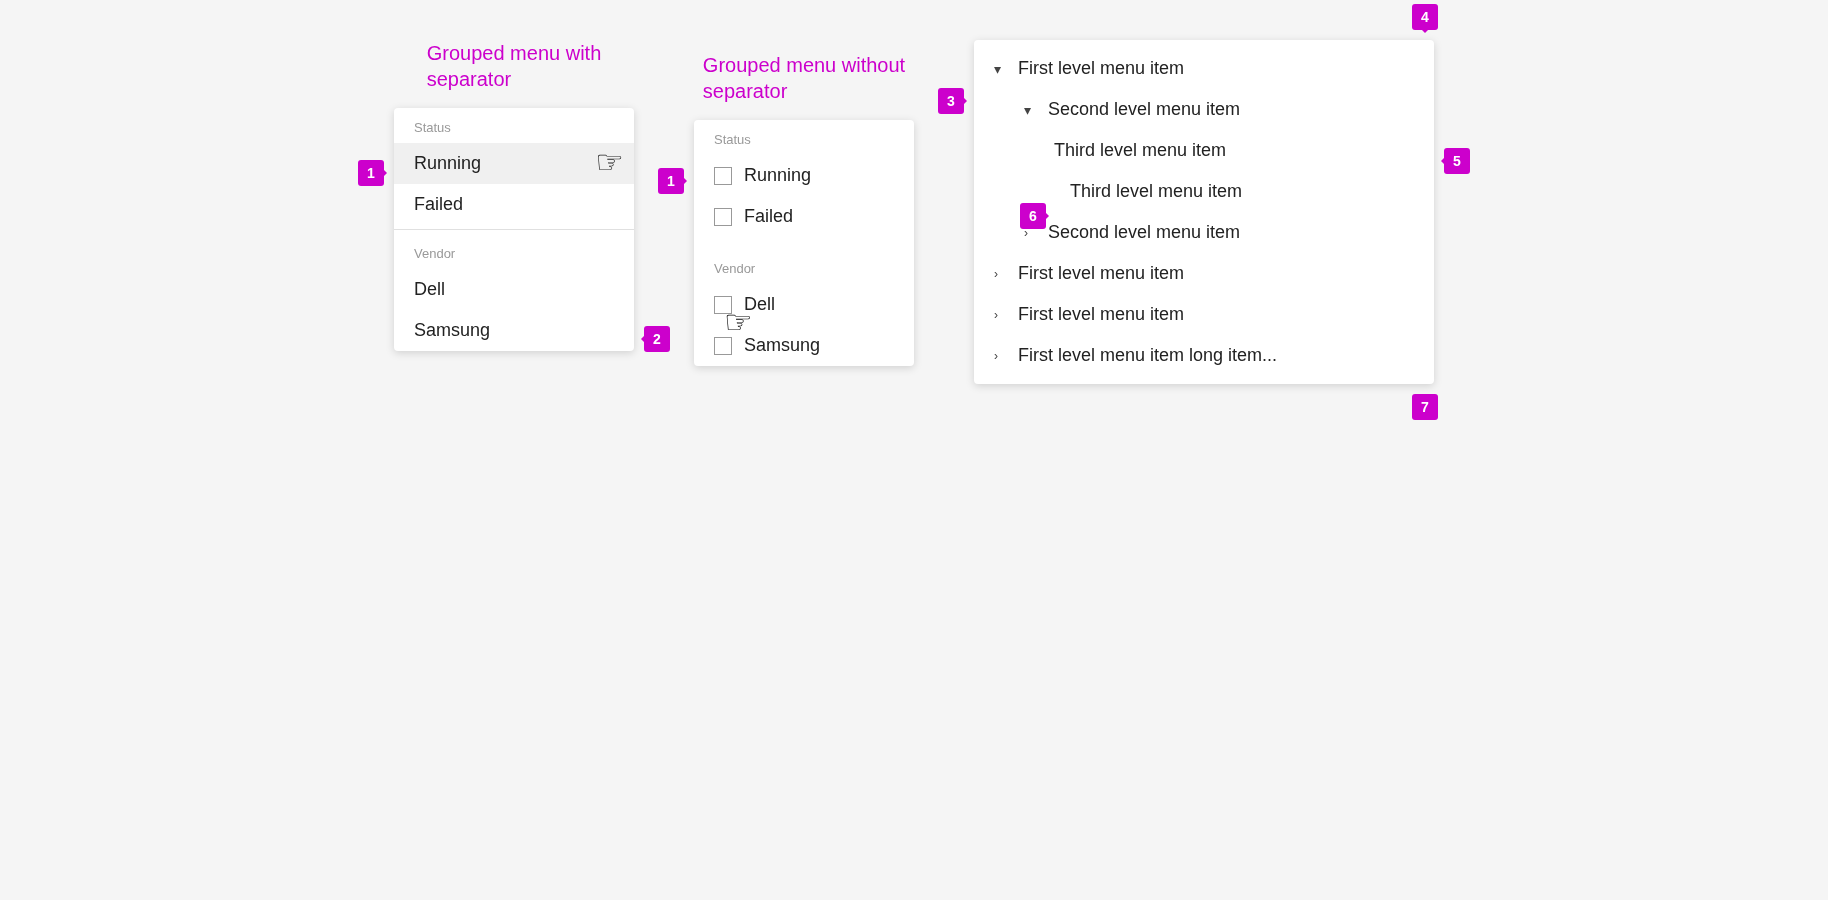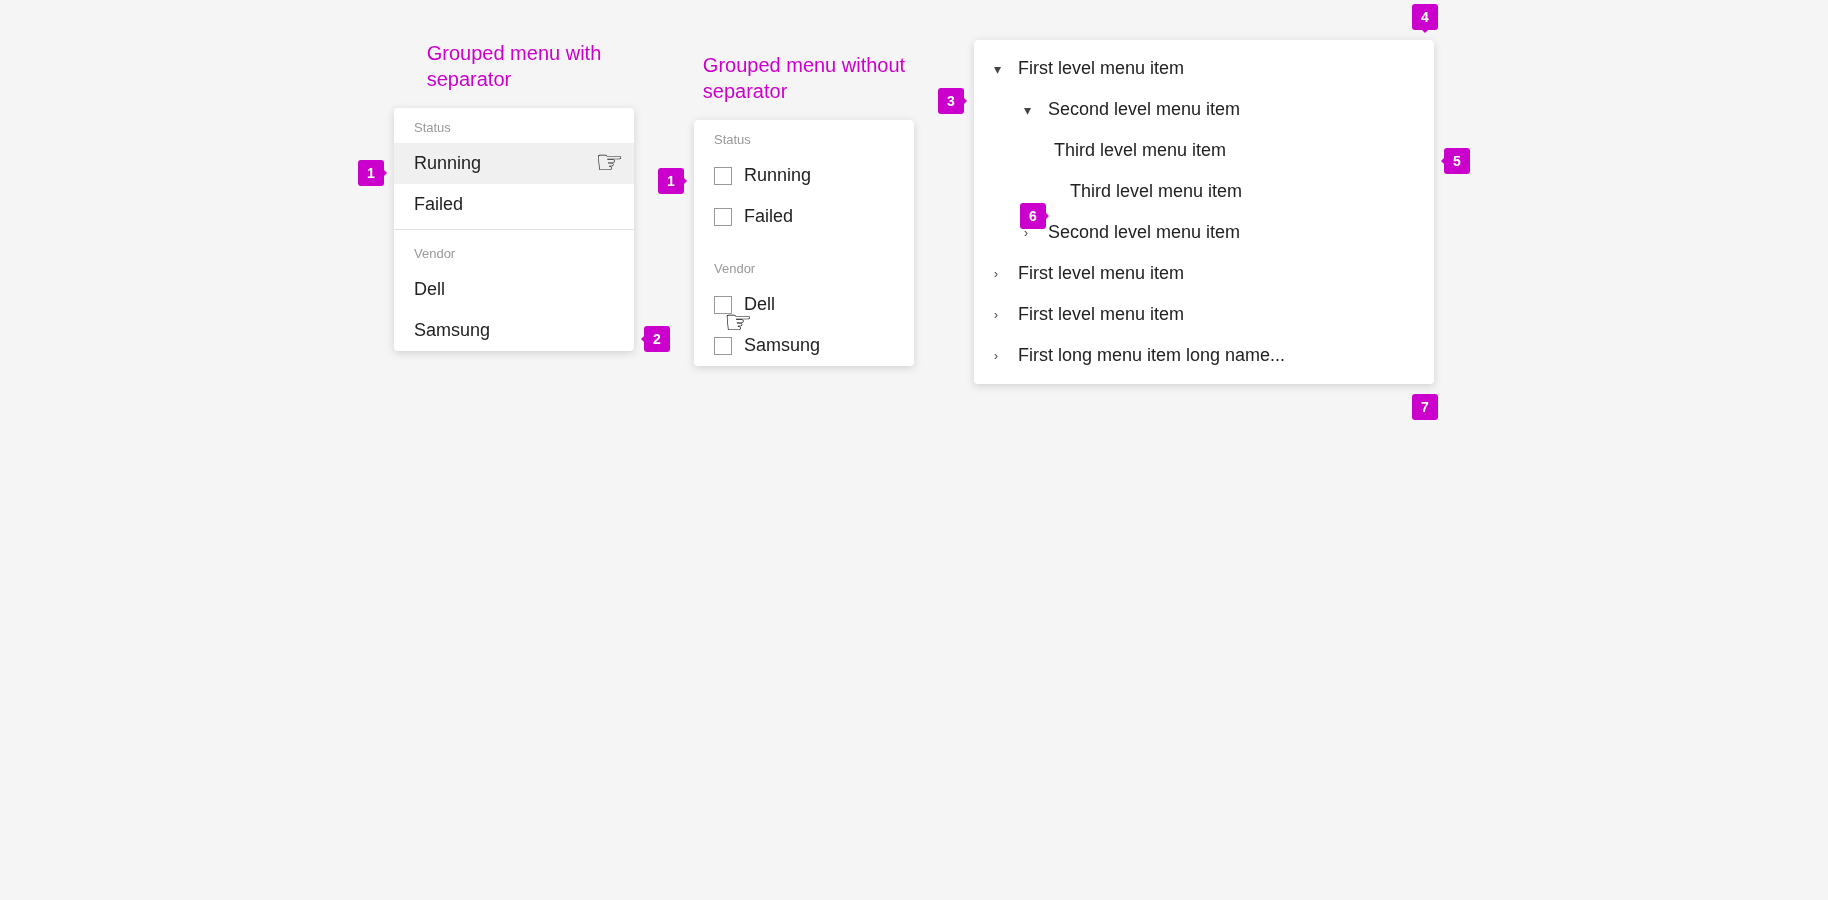--- a/index.html
+++ b/index.html
@@ -308,18 +308,18 @@
         <span>First level menu item</span>
       </div>
 
       <div class="tree-item level-1">
         <span class="chevron" style="font-size:12px;">›</span>
         <span>First level menu item</span>
       </div>
 
       <div class="tree-item level-1">
         <span class="chevron" style="font-size:12px;">›</span>
-        <span>First long menu item long name...</span>
+        <span>First level menu item long item...</span>
       </div>
 
     </div>
   </div>
 </div>
 
 </body></html>

